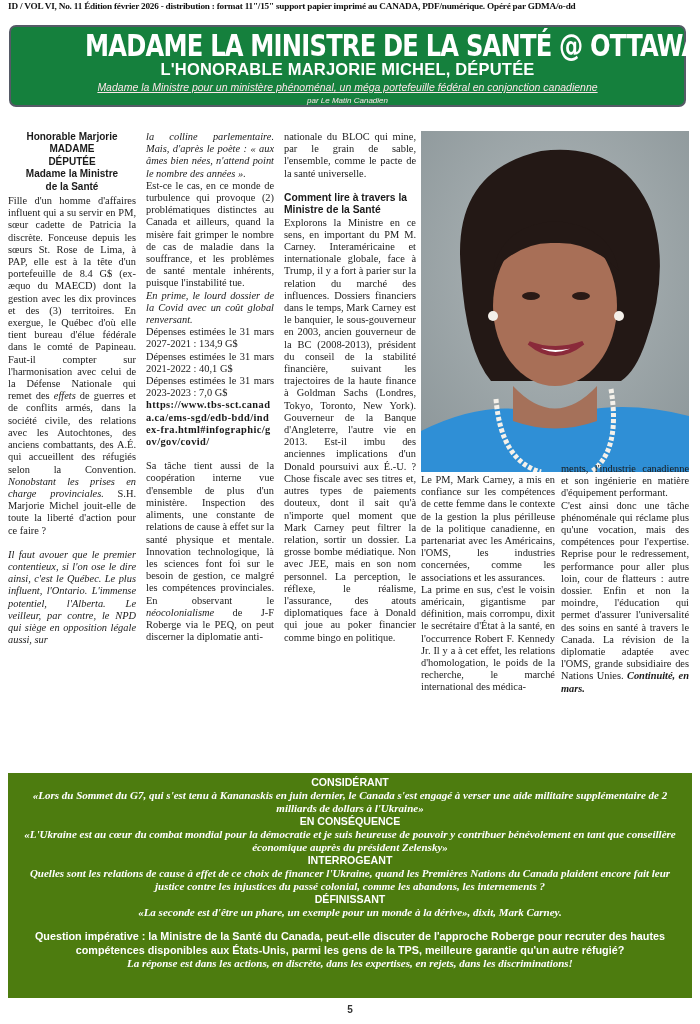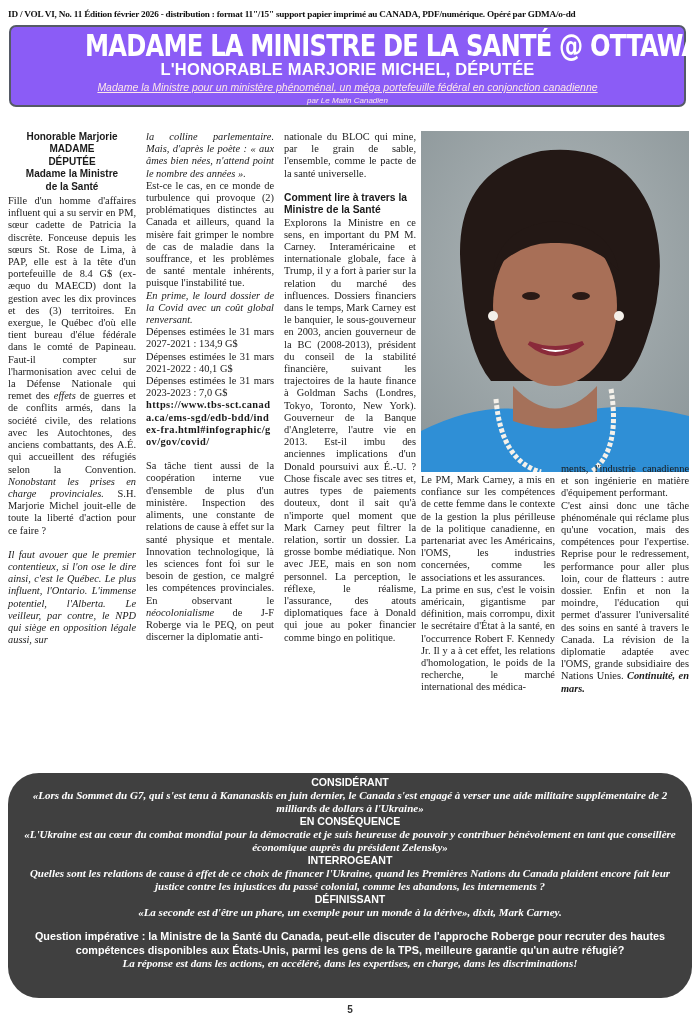--- a/index.html
+++ b/index.html
@@ -1,39 +1,39 @@
 <!DOCTYPE html>
 <html><head>
 <meta charset="utf-8">
 <style>
   html, body { margin:0; padding:0; background:#ffffff; }
   body { width:700px; height:1024px; position:relative; overflow:hidden; font-family:"Liberation Serif", serif; color:#1a1a1a; }
-  .topline { position:absolute; left:8px; top:9px; width:690px; font-size:9.2px; font-weight:bold; letter-spacing:-0.2px; white-space:nowrap; color:#111; }
-  .masthead { position:absolute; left:9px; top:25px; width:677px; height:82px; background:#8b5cf6; border:2px solid #555a66; border-radius:7px; box-sizing:border-box; text-align:center; color:#fff; }
+  .topline { position:absolute; left:8px; top:1px; width:690px; font-size:9.2px; font-weight:bold; letter-spacing:-0.2px; white-space:nowrap; color:#111; }
+  .masthead { position:absolute; left:9px; top:25px; width:677px; height:82px; background:#15803d; border:2px solid #555a66; border-radius:7px; box-sizing:border-box; text-align:center; color:#fff; }
   .masthead .title { font-family:"DejaVu Sans", sans-serif; font-weight:bold; font-size:31px; line-height:32px; margin-top:2px; letter-spacing:-1px; transform:scaleX(0.78); transform-origin:center; white-space:nowrap; }
   .masthead .subtitle { font-family:"Liberation Sans", sans-serif; font-weight:bold; font-size:16.5px; line-height:17px; letter-spacing:0.2px; }
   .masthead .tagline { font-family:"Liberation Sans", sans-serif; font-style:italic; font-size:10.5px; line-height:15px; margin-top:2px; color:#fde6ea;text-decoration:underline; }
   .masthead .byline { font-family:"Liberation Sans", sans-serif; font-style:italic; font-size:8px; line-height:11px; color:#fde6ea; }
 
   .col { position:absolute; font-size:10.4px; line-height:12.2px; text-align:justify; hyphens:manual; }
   .col p { margin:0; }
   .c1 { left:8px; top:131px; width:128px; }
   .c2 { left:146px; top:131px; width:128px; }
   .c3 { left:284px; top:131px; width:132px; }
   .c4 { left:421px; top:474px; width:134px; }
   .c5 { left:561px; top:463px; width:128px; }
   .kicker { font-family:"Liberation Sans", sans-serif; font-weight:bold; font-size:10px; line-height:12.4px; text-align:center; margin-bottom:2px; }
   .sans-head { font-family:"Liberation Sans", sans-serif; font-weight:bold; font-size:10.3px; line-height:12.4px; text-align:left; }
   .it { font-style:italic; }
   .spacer { height:12px; }
   .mono { letter-spacing:0.4px; font-weight:bold; }
 
   .photo { position:absolute; left:421px; top:131px; width:268px; height:341px; overflow:hidden; background:linear-gradient(180deg,#98a2a6 0%,#a7b0b3 60%,#a3acae 100%); }
 
-  .greenbox { position:absolute; left:8px; top:773px; width:684px; height:225px; background:#404040; color:#fff; text-align:center; box-sizing:border-box; padding-top:3px;border-radius:31px; }
+  .greenbox { position:absolute; left:8px; top:773px; width:684px; height:225px; background:#4d7c0f; color:#fff; text-align:center; box-sizing:border-box; padding-top:3px; }
   .greenbox .lbl { font-family:"Liberation Sans", sans-serif; font-weight:bold; font-size:10.6px; line-height:13px; }
   .greenbox .q { font-style:italic; font-weight:bold; font-size:11px; line-height:13px; padding:0 16px; }
   .greenbox .imp { font-family:"Liberation Sans", sans-serif; font-weight:bold; font-size:10.8px; line-height:13.5px; margin-top:11px; padding:0 6px; }
   .greenbox .ans { font-style:italic; font-weight:bold; font-size:11px; line-height:13px; }
   .pagenum { position:absolute; left:0; top:1004px; width:700px; text-align:center; font-family:"Liberation Sans", sans-serif; font-weight:bold; font-size:10px; color:#333; }
 </style>
 </head>
 <body>
 
 <div class="topline">ID / VOL VI, No. 11 Édition février 2026 - distribution : format 11"/15" support papier imprimé au CANADA, PDF/numérique. Opéré par GDMA/o-dd</div>
@@ -113,16 +113,16 @@
 <div class="greenbox">
   <div class="lbl">CONSIDÉRANT</div>
   <div class="q">«Lors du Sommet du G7, qui s'est tenu à Kananaskis en juin dernier, le Canada s'est engagé à verser une aide militaire supplémentaire de 2 milliards de dollars à l'Ukraine»</div>
   <div class="lbl">EN CONSÉQUENCE</div>
   <div class="q">«L'Ukraine est au cœur du combat mondial pour la démocratie et je suis heureuse de pouvoir y contribuer bénévolement en tant que conseillère économique auprès du président Zelensky»</div>
   <div class="lbl">INTERROGEANT</div>
   <div class="q">Quelles sont les relations de cause à effet de ce choix de financer l'Ukraine, quand les Premières Nations du Canada plaident encore fait leur justice contre les injustices du passé colonial, comme les abandons, les internements ?</div>
   <div class="lbl">DÉFINISSANT</div>
   <div class="q">«La seconde est d'être un phare, un exemple pour un monde à la dérive», dixit, Mark Carney.</div>
   <div class="imp">Question impérative : la Ministre de la Santé du Canada, peut-elle discuter de l'approche Roberge pour recruter des hautes compétences disponibles aux États-Unis, parmi les gens de la TPS, meilleure garantie qu'un autre réfugié?</div>
-  <div class="ans">La réponse est dans les actions, en accéléré, dans les expertises, en charge, dans les discriminations!</div>
+  <div class="ans">La réponse est dans les actions, en discrète, dans les expertises, en rejets, dans les discriminations!</div>
 </div>
 
 <div class="pagenum">5</div>
 
 </body></html>

